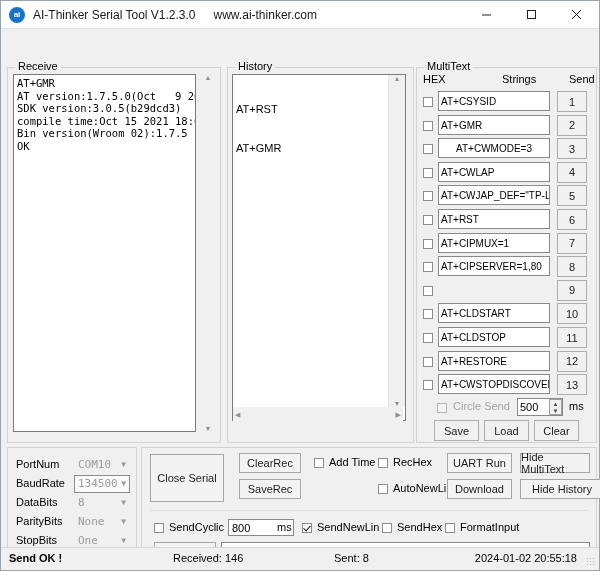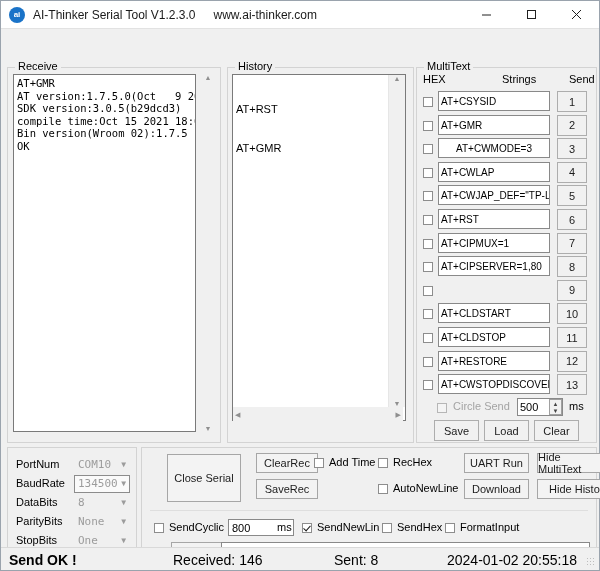--- a/index.html
+++ b/index.html
@@ -157,21 +157,21 @@
     font-family:"DejaVu Sans Mono","Liberation Mono",monospace;
   }
   .combo .cv{position:absolute;left:3px;top:0;line-height:16px;}
   .combo .ca{position:absolute;right:3px;top:0;line-height:16px;font-size:8px;color:#9c9c9c;}
   .combo.focus{border:1px solid #8c8c8c;background:#fafafa;}
 
   .btn{
     position:absolute;box-sizing:border-box;
     border:1px solid #a6a6a6;background:#f3f3f3;
     display:flex;align-items:center;justify-content:center;
-    font-size:11px;color:#1c1c1c;margin-left:17px;
+    font-size:11px;color:#1c1c1c;
   }
   .clbl{position:absolute;font-size:11px;}
   .ccb{position:absolute;}
 
   .sendbar-input{
     position:absolute;box-sizing:border-box;
     border:1px solid #898989;background:#fff;
     font-size:11px;padding:2px 3px;color:#000;
     font-family:"Liberation Sans",sans-serif;
     overflow:hidden;white-space:nowrap;
@@ -179,21 +179,21 @@
   .sep{
     position:absolute;left:8px;width:438px;height:0;
     border-top:1px solid #dedede;
   }
 
   
   .status{
     flex:0 0 22px;height:22px;position:relative;
     background:#f0f0f0;border-top:1px solid #d9d9d9;
   }
-  .st{position:absolute;top:4px;font-size:14px;color:#000;}
+  .st{position:absolute;top:4px;font-size:11px;color:#000;}
   .st.b{font-weight:bold;}
   .grip{
     position:absolute;right:3px;bottom:3px;width:10px;height:10px;
     background:
       radial-gradient(#b0b0b0 40%, transparent 41%) 0 0/3px 3px;
     opacity:.8;
   }
 </style>
 </head>
 <body>

